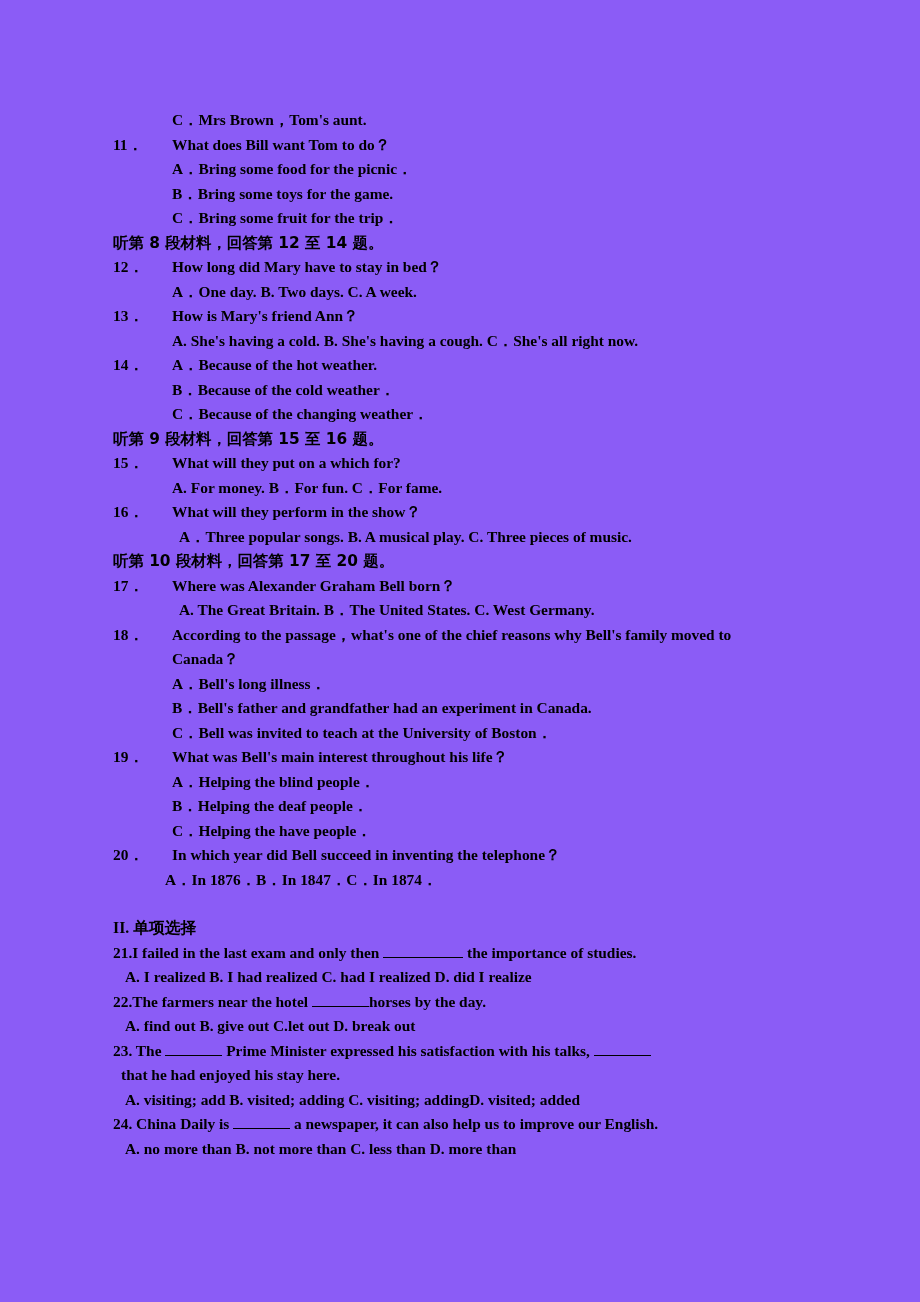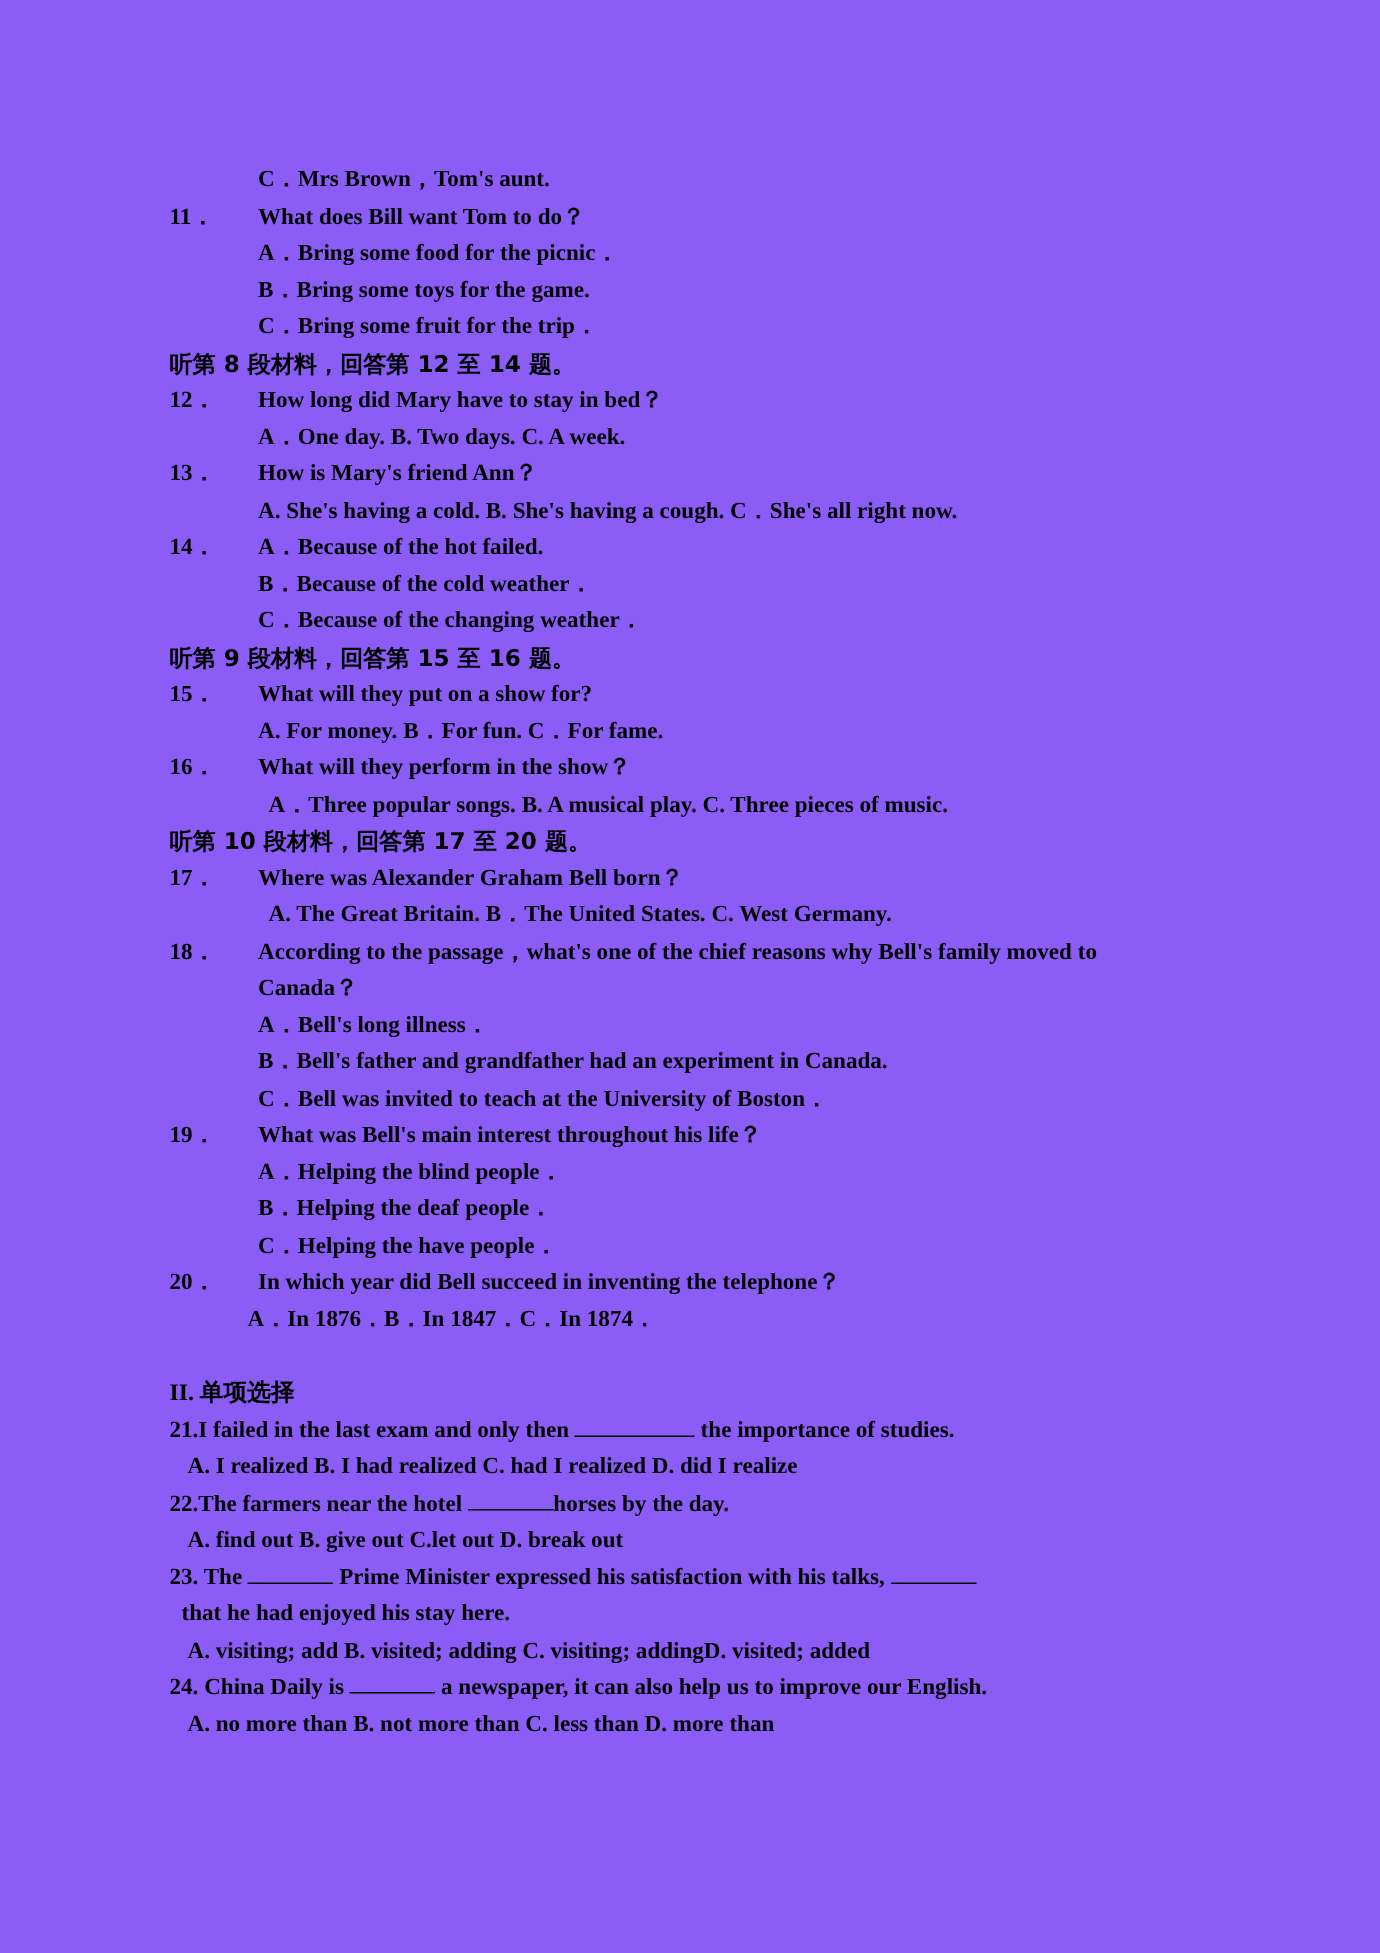--- a/index.html
+++ b/index.html
@@ -121,27 +121,27 @@
 
     <span class="cn">听第 8 段材料，回答第 12 至 14 题。</span>
 
     <span class="q"><span class="num">12．</span><span class="qtext">How long did Mary have to stay in bed？</span></span>
     <span class="opt">A．One day. B. Two days. C. A week.</span>
 
     <span class="q"><span class="num">13．</span><span class="qtext">How is Mary's friend Ann？</span></span>
     <span class="opt">A. She's having a cold. B. She's having a cough. C．She's all right now.</span>
 
     <span class="q"><span class="num">14．</span></span>
-    <span class="opt">A．Because of the hot failed.</span>
+    <span class="opt">A．Because of the hot weather.</span>
     <span class="opt">B．Because of the cold weather．</span>
     <span class="opt">C．Because of the changing weather．</span>
 
     <span class="cn">听第 9 段材料，回答第 15 至 16 题。</span>
 
-    <span class="q"><span class="num">15．</span><span class="qtext">What will they put on a show for?</span></span>
+    <span class="q"><span class="num">15．</span><span class="qtext">What will they put on a which for?</span></span>
     <span class="opt">A. For money. B．For fun. C．For fame.</span>
 
     <span class="q"><span class="num">16．</span><span class="qtext">What will they perform in the show？</span></span>
     <span class="opt opt-deep">A．Three popular songs. B. A musical play. C. Three pieces of music.</span>
 
     <span class="cn">听第 10 段材料，回答第 17 至 20 题。</span>
 
     <span class="q"><span class="num">17．</span><span class="qtext">Where was Alexander Graham Bell born？</span></span>
     <span class="opt opt-deep">A. The Great Britain. B．The United States. C. West Germany.</span>
 

